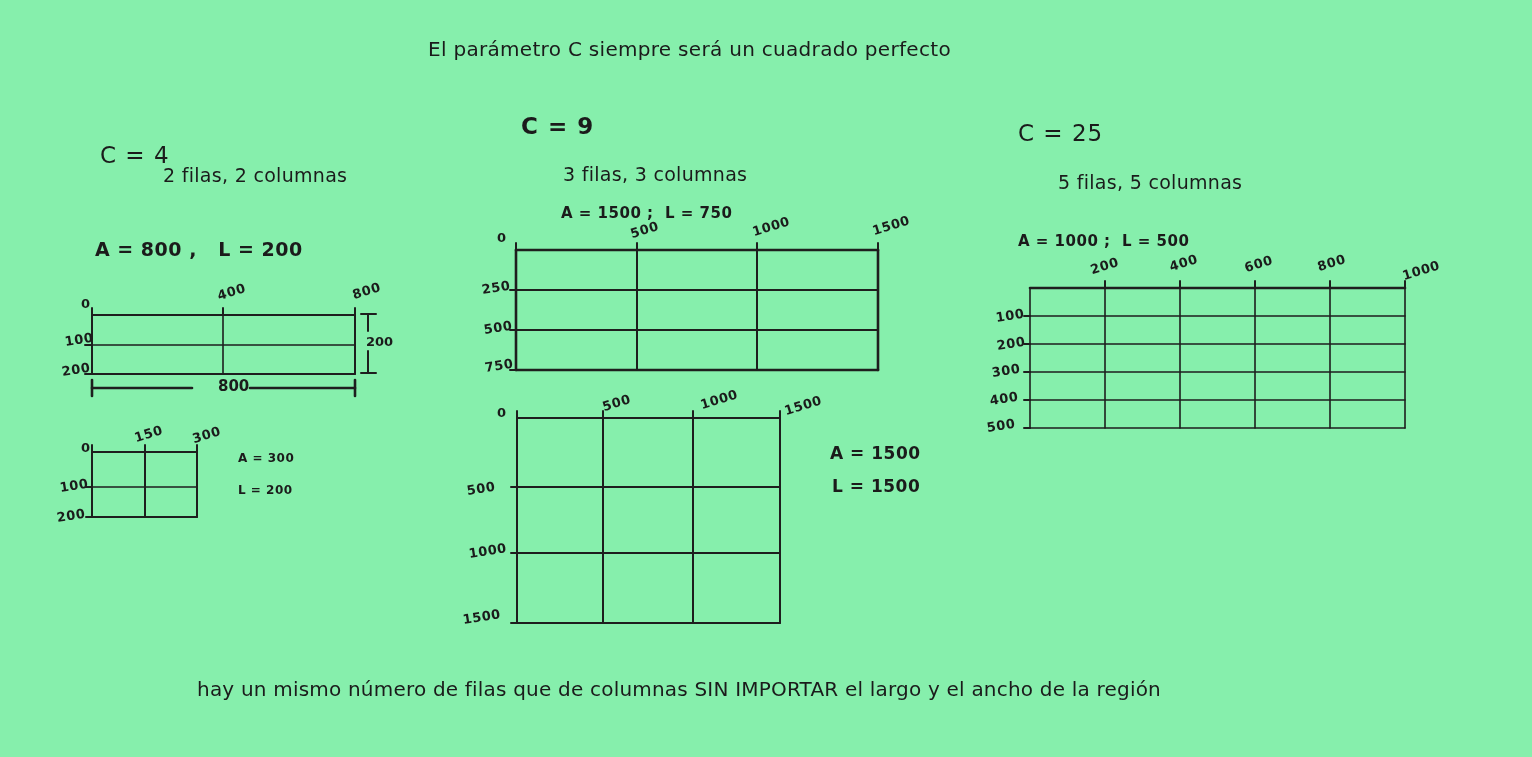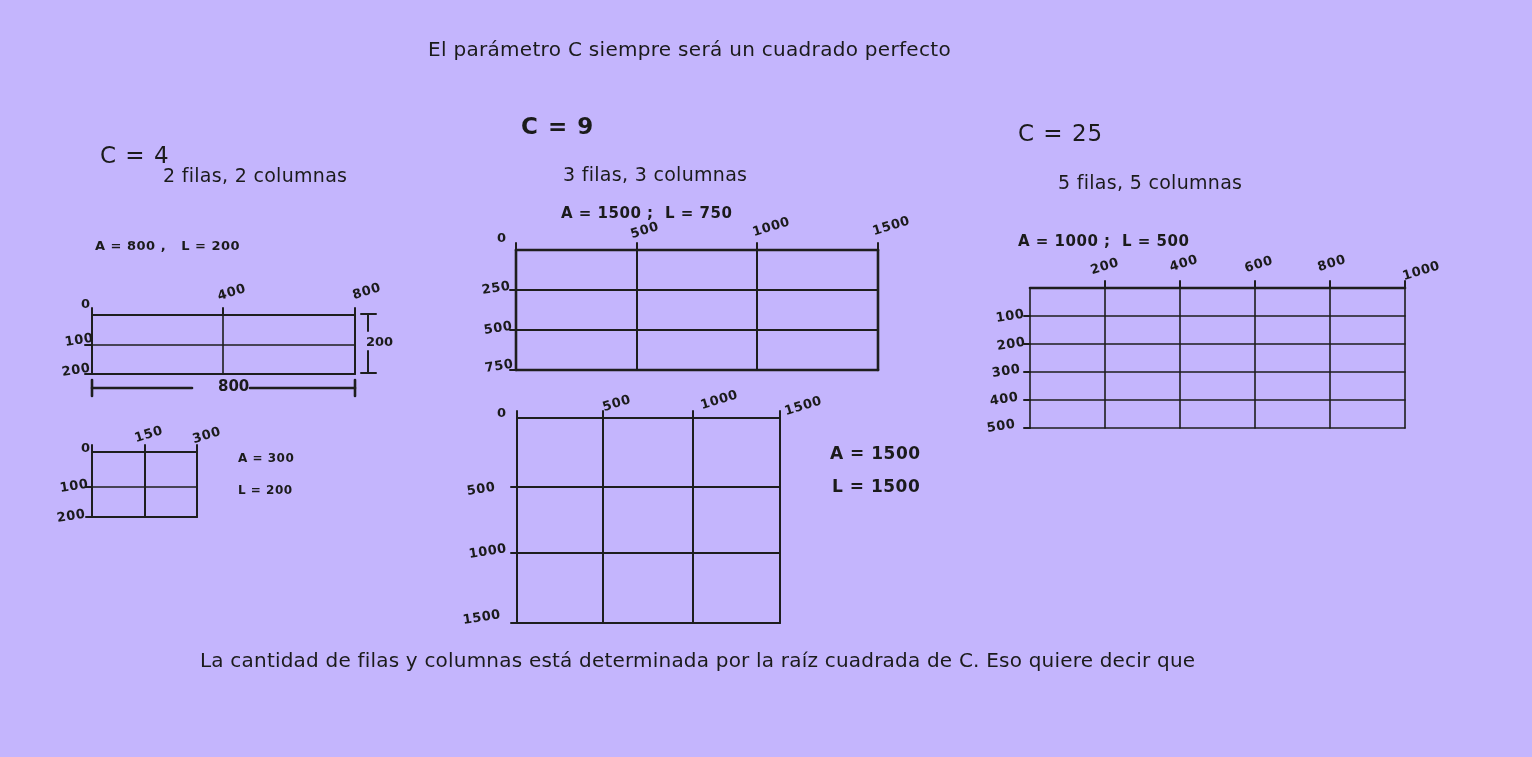--- a/index.html
+++ b/index.html
@@ -1,31 +1,31 @@
 <!DOCTYPE html>
 <html><head>
 <meta charset="utf-8">
 <style>
   * { box-sizing: border-box; }
   html, body { margin: 0; padding: 0; background: #ffffff; }
   .page {
     position: relative;
     width: 1532px;
     height: 757px;
-    background: #c4b5fd;
+    background: #86efac;
     overflow: hidden;
     font-family: "DejaVu Sans", sans-serif;
     color: #1b1b1b;
   }
   .lbl { position: absolute; white-space: nowrap; line-height: 1.1; }
   .title { font-size: 20px; letter-spacing: 0.3px; }
   .chead { font-size: 23px; letter-spacing: 1px; }
   .sub { font-size: 19px; letter-spacing: 0.3px; margin-left: 28px; }
   .dims { font-weight: 700; letter-spacing: 0.5px; }
-  .d19 { font-size: 13px; }
+  .d19 { font-size: 19px; }
   .d18 { font-size: 12px; }
   .d17 { font-size: 17px; }
   .d16 { font-size: 15px; }
   .tick { position: absolute; font-size: 13px; font-weight: 700; letter-spacing: 0.5px; white-space: nowrap; }
   .rx { transform: rotate(-17deg); transform-origin: left bottom; }
   .ry { transform: rotate(-9deg); transform-origin: left bottom; }
   .dimlab { position: absolute; font-weight: 700; white-space: nowrap; }
   .grid-svg { position: absolute; }
   .footer-line { font-size: 20px; letter-spacing: 0.2px; }
   svg line { stroke: #1e1e1e; stroke-width: 2; stroke-linecap: round; }
@@ -183,15 +183,15 @@
   <span class="tick rx" style="left:1172px; top:259px;">400</span>
   <span class="tick rx" style="left:1247px; top:260px;">600</span>
   <span class="tick rx" style="left:1320px; top:259px;">800</span>
   <span class="tick rx" style="left:1405px; top:268px;">1000</span>
   <span class="tick ry" style="left:997px; top:310px;">100</span>
   <span class="tick ry" style="left:998px; top:338px;">200</span>
   <span class="tick ry" style="left:993px; top:365px;">300</span>
   <span class="tick ry" style="left:991px; top:393px;">400</span>
   <span class="tick ry" style="left:988px; top:420px;">500</span>
 
-  <div class="lbl footer-line" style="left:200px; top:649px;">La cantidad de filas y columnas está determinada por la raíz cuadrada de C. Eso quiere decir que</div>
+  <div class="lbl footer-line" style="left:197px; top:678px;">hay un mismo número de filas que de columnas SIN IMPORTAR el largo y el ancho de la región</div>
 
 </div>
 
 </body></html>

